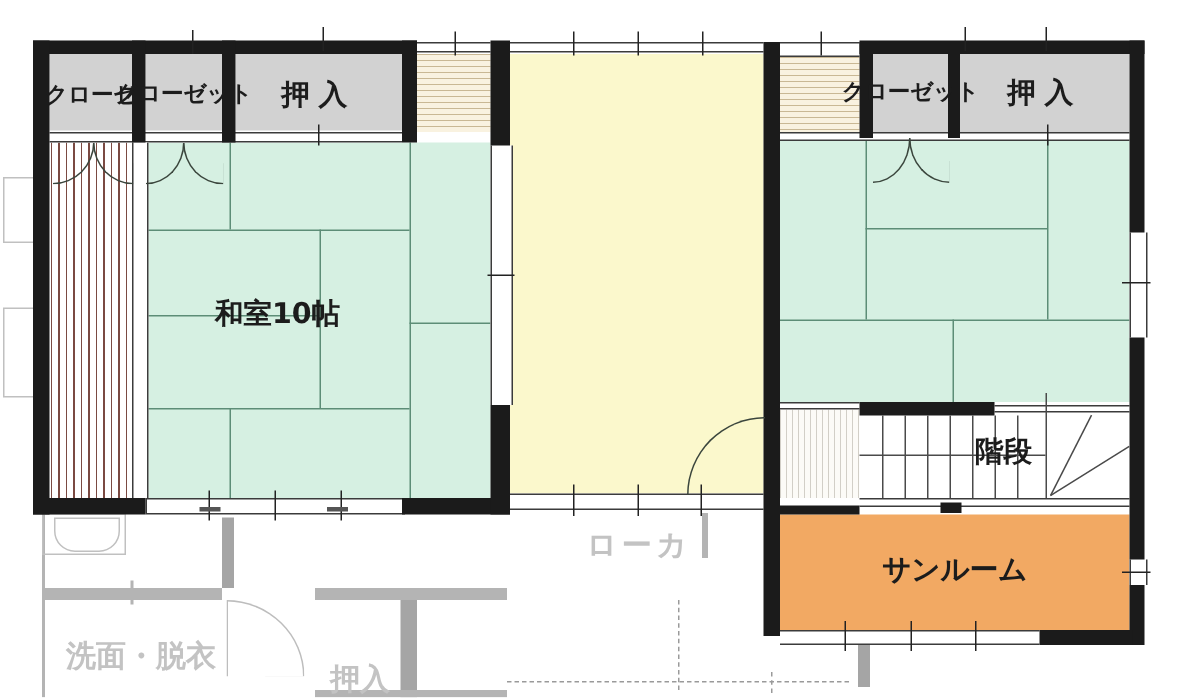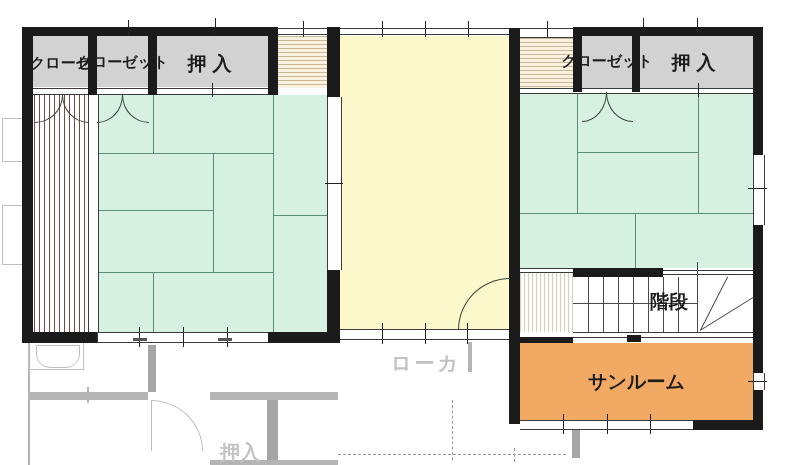--- a/index.html
+++ b/index.html
@@ -62,20 +62,21 @@
   <div class="gw" style="left:210px;top:460px;width:128px;height:5px;"></div>
   <div class="gwd" style="left:572px;top:428px;width:8px;height:30px;"></div>
   <div class="gw" style="left:468px;top:342px;width:4px;height:30px;"></div>
   <div class="gw" style="left:87px;top:387px;width:2px;height:16px;"></div>
   <div class="gol" style="left:28px;top:342px;width:54px;height:26px;"></div>
   <div class="gol" style="left:36px;top:345px;width:42px;height:21px;border-radius:0 0 14px 14px;"></div>
   <div class="garc" style="left:151px;top:400px;width:50px;height:50px;"></div>
   <div class="dash-h" style="left:338px;top:454px;width:228px;"></div>
   <div class="dash-v" style="left:452px;top:400px;height:60px;"></div>
   <div class="dash-v" style="left:514px;top:448px;height:14px;"></div>
+  <div class="glbl" style="left:38px;top:426px;width:112px;font-size:20px;">洗面・脱衣</div>
   <div class="glbl" style="left:214px;top:441px;width:52px;font-size:20px;">押入</div>
   <div class="glbl" style="left:393px;top:352px;width:66px;font-size:20px;letter-spacing:3px;">ローカ</div>
 
   <div class="closet" style="left:33px;top:36px;width:55px;height:51px;"></div>
   <div class="closet" style="left:97px;top:36px;width:51px;height:51px;"></div>
   <div class="closet" style="left:157px;top:36px;width:111px;height:51px;"></div>
   <div class="closet" style="left:582px;top:36px;width:50px;height:52px;"></div>
   <div class="closet" style="left:640px;top:36px;width:113px;height:52px;"></div>
   <div class="hatch-h" style="left:278px;top:36px;width:49px;height:52px;"></div>
   <div class="hatch-h" style="left:520px;top:38px;width:53px;height:50px;"></div>
@@ -183,16 +184,17 @@
   <div class="tread" style="left:697px;top:262px;height:70px;"></div>
   <div class="tkh" style="left:573px;top:303px;width:124px;background:#4a4a4a;"></div>
   <div class="diag" style="left:700px;top:330px;width:60px;transform:rotate(-63deg);"></div>
   <div class="diag" style="left:700px;top:330px;width:62px;transform:rotate(-32deg);"></div>
 
   <div class="lbl lbl-s" style="left:33px;top:55px;width:55px;">クローゼ</div>
   <div class="lbl lbl-s" style="left:97px;top:54px;width:51px;">クローゼット</div>
   <div class="lbl lbl-sp" style="left:157px;top:53px;width:111px;">押入</div>
   <div class="lbl lbl-s" style="left:582px;top:53px;width:50px;">クローゼット</div>
   <div class="lbl lbl-sp" style="left:640px;top:52px;width:113px;">押入</div>
+  <div class="lbl" style="left:97px;top:199px;width:176px;">和室10帖</div>
   <div class="lbl" style="left:638px;top:291px;width:62px;">階段</div>
-  <div class="lbl" style="left:520px;top:371px;width:233px;">サンルーム</div>
+  <div class="lbl" style="left:520px;top:371px;width:233px;font-family:Liberation Mono, monospace;">サンルーム</div>
 
 </div>
 
 </body></html>

